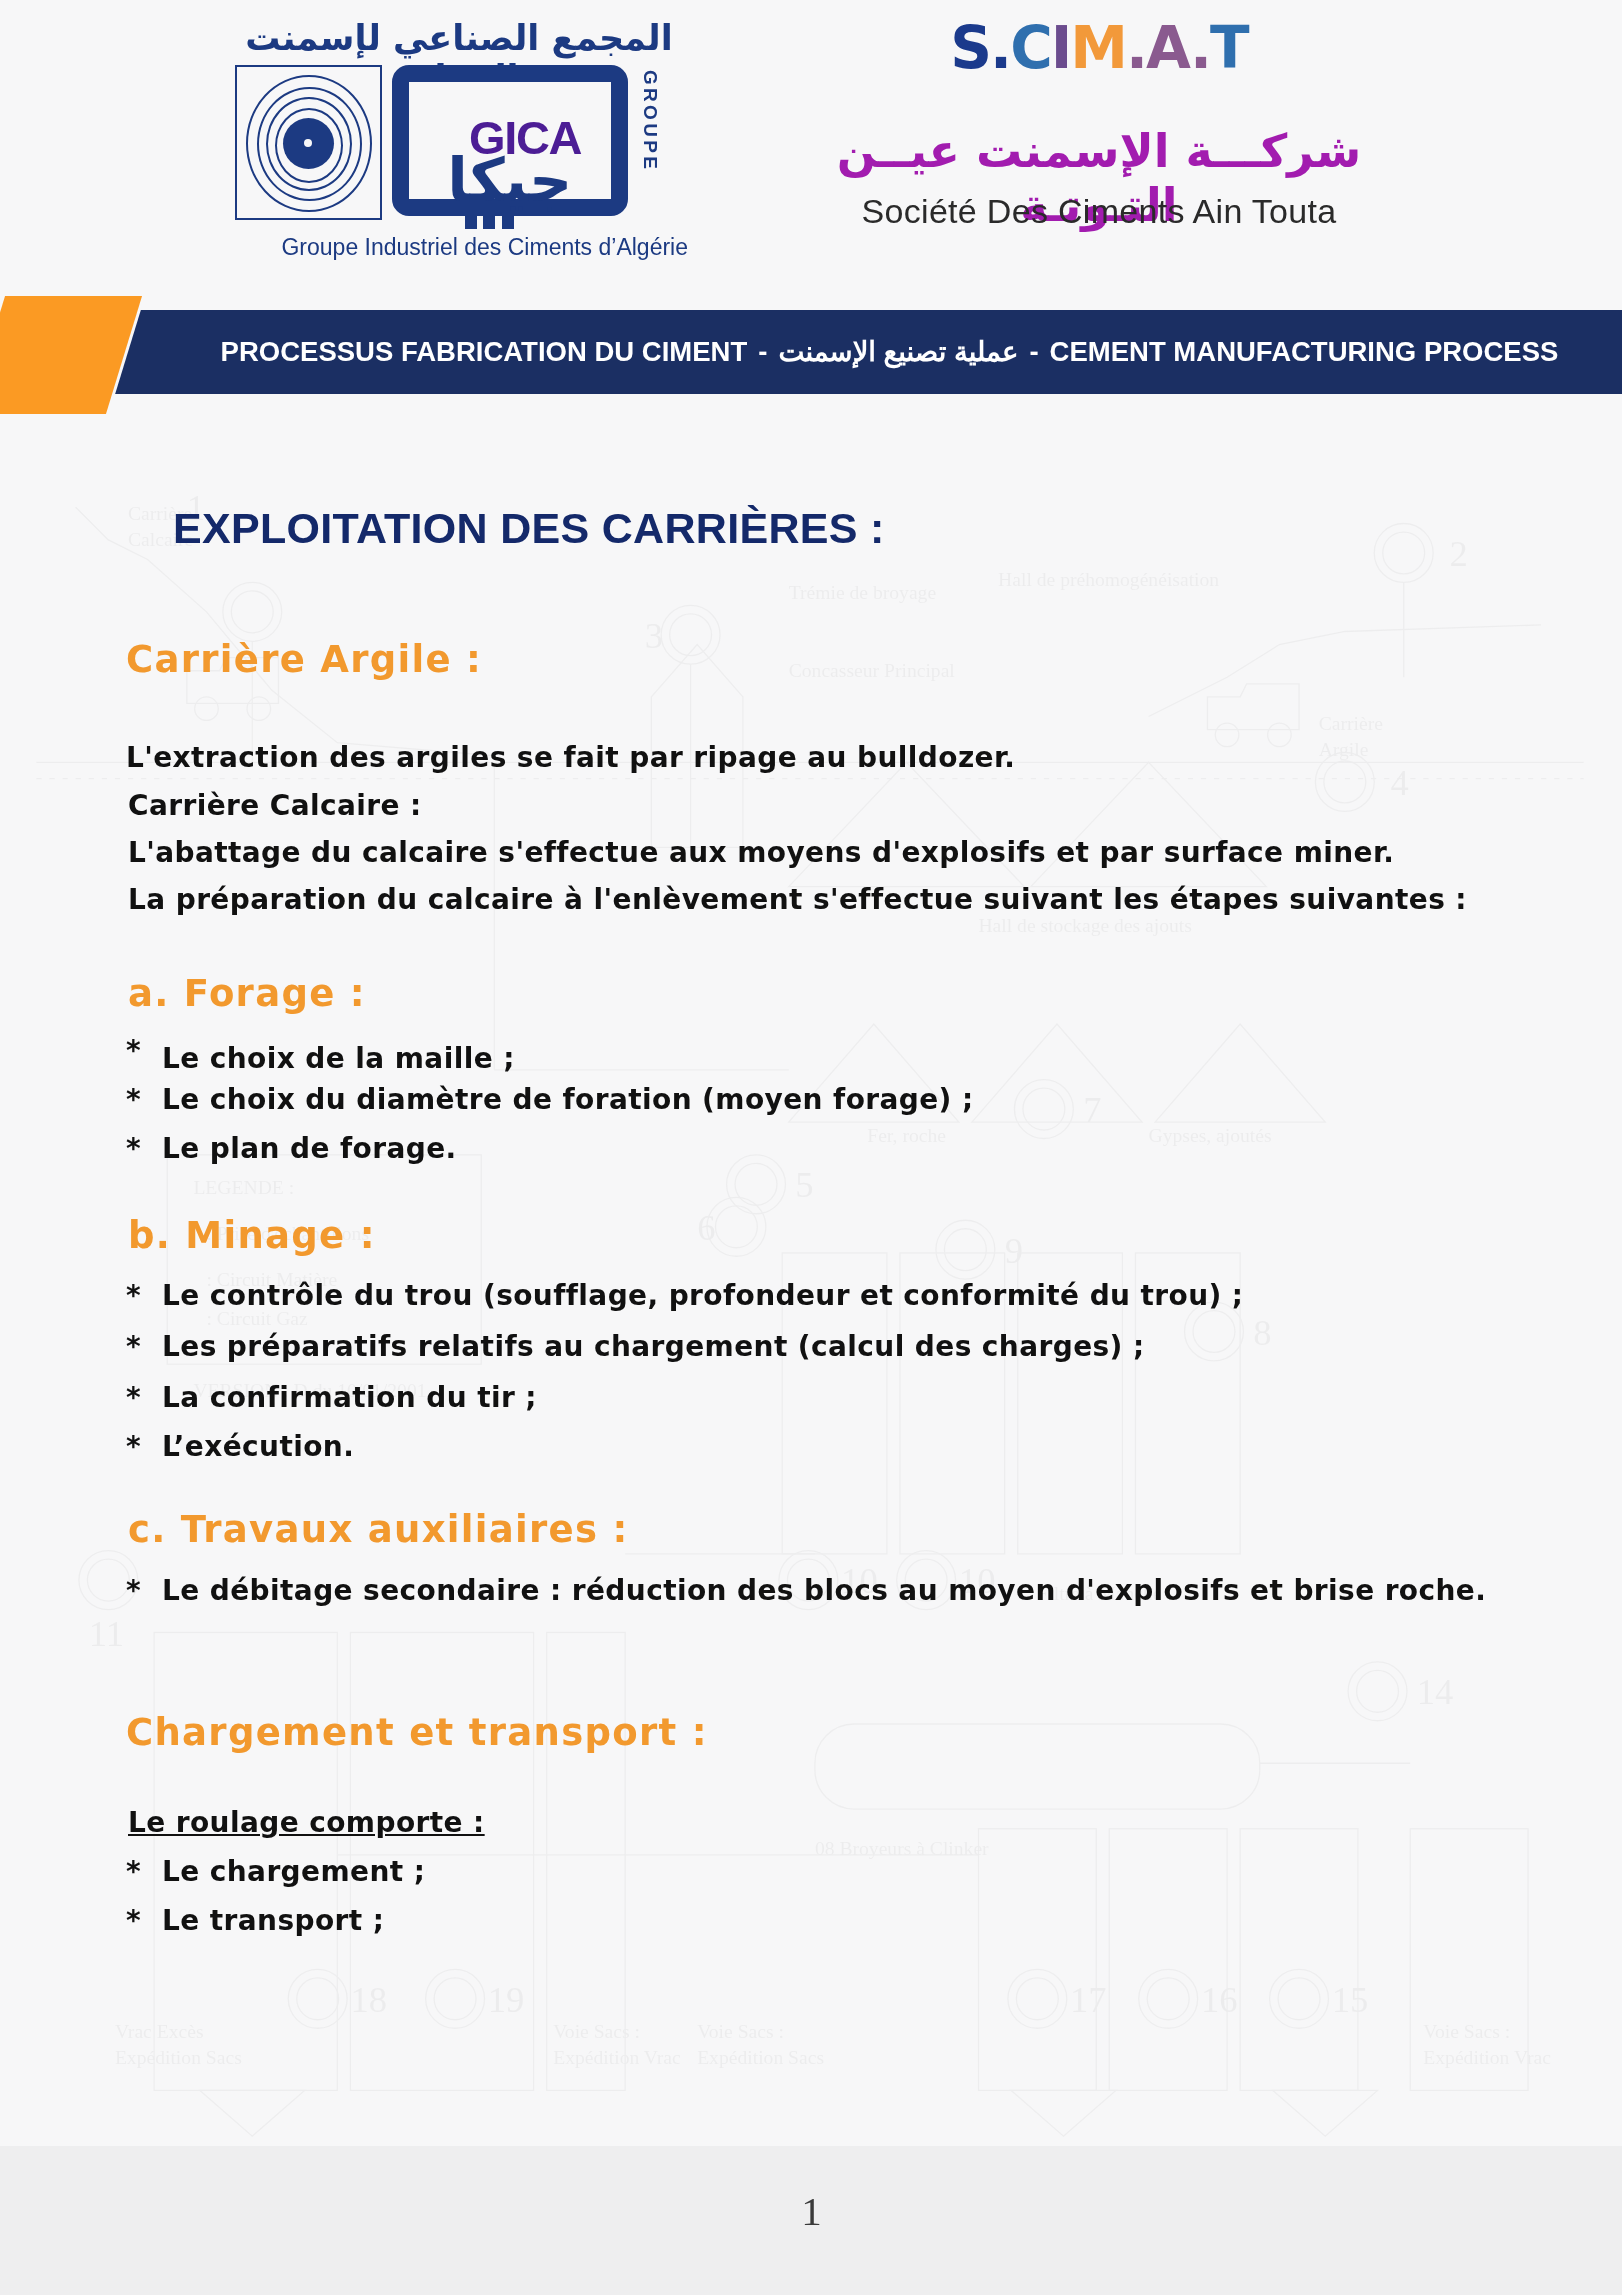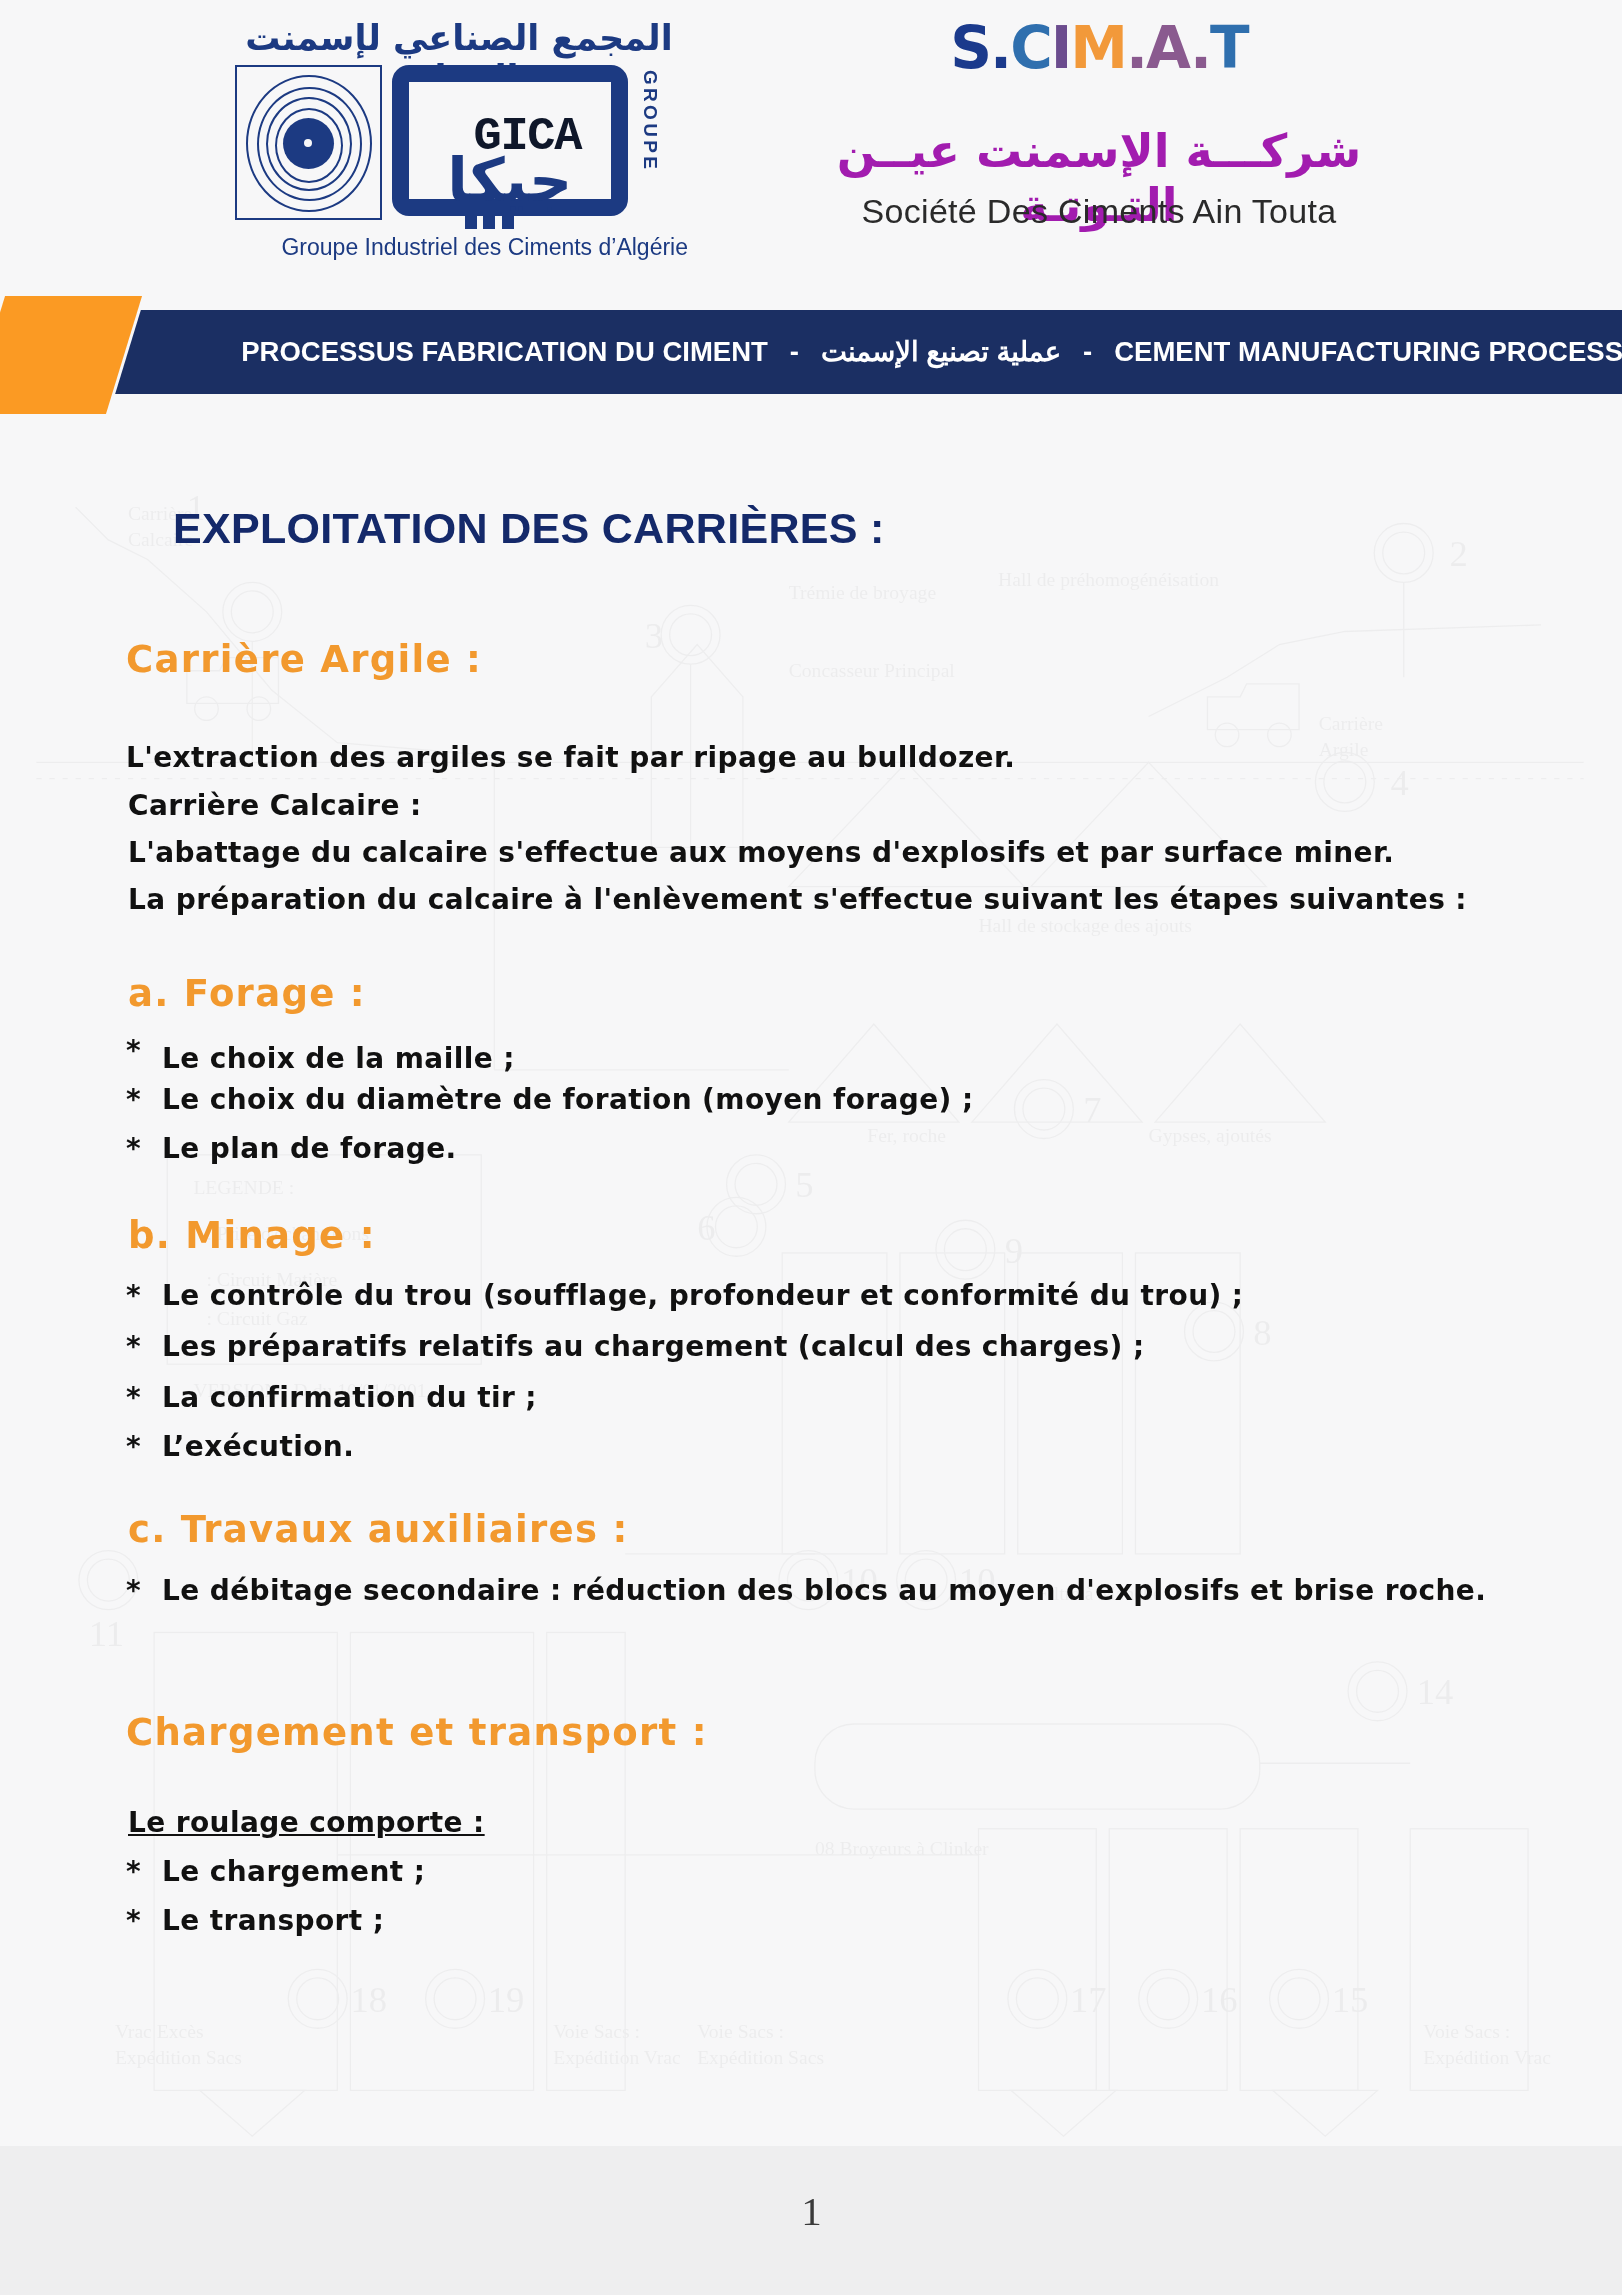--- a/index.html
+++ b/index.html
@@ -70,22 +70,22 @@
     position: absolute; left: 157px; top: 0px;
     width: 236px; height: 151px;
     border: 17px solid #1c3a82;
     border-radius: 17px;
     box-sizing: border-box;
     background: #f7f7f8;
   }
   .gica-word {
     position: absolute; right: 30px; top: 27.5px;
     font-size: 47px; font-weight: bold;
-    color: #0f172a; letter-spacing: -1.3px;
-    font-family: Liberation Mono, monospace;
+    color: #4c1d95; letter-spacing: -1.3px;
+    font-family: Liberation Sans, sans-serif;
   }
   .gica-arabic-mark {
     position: absolute; left: 38px; top: 63px;
     font-size: 60px; font-weight: bold;
     color: #1c3a82;
     font-family: "DejaVu Sans", sans-serif;
     direction: rtl;
   }
   .gica-groupe {
     position: absolute; left: 400px; top: 5.2px;
@@ -158,25 +158,25 @@
   }
   .banner-blue-skew {
     position: absolute; left: 128px; top: 21.6px;
     width: 65px; height: 84px;
     background: #1b2f63;
     transform: skewX(-17deg);
   }
   .banner-text {
     position: absolute; left: 156px; top: 21.6px;
     width: 1467px; height: 84px;
-    display: flex; align-items: center; justify-content: flex-end;
+    display: flex; align-items: center; justify-content: center;
     color: #ffffff;
     font-size: 27.5px; font-weight: bold;
     letter-spacing: 0px;
-    gap: 22px;
+    gap: 11px;
     white-space: nowrap;
   }
   .banner-text .ar {
     font-family: Liberation Sans, sans-serif;
     direction: rtl; font-size: 27.5px;
   }
   .banner-text .sep { font-weight: bold; }
 
   
   .watermark {

